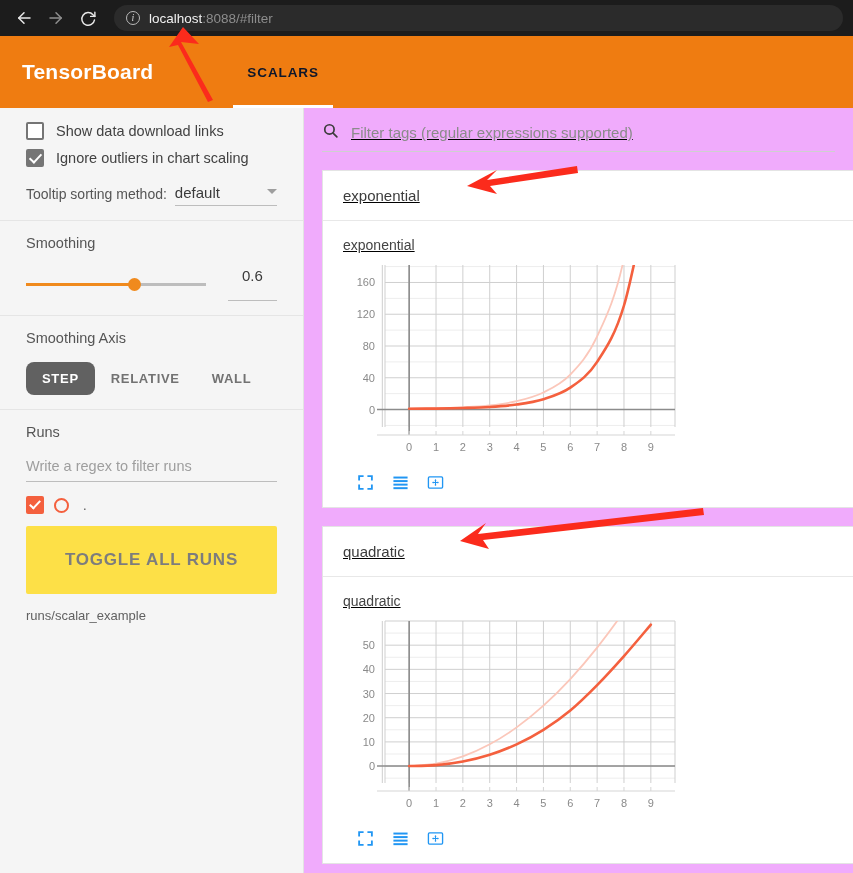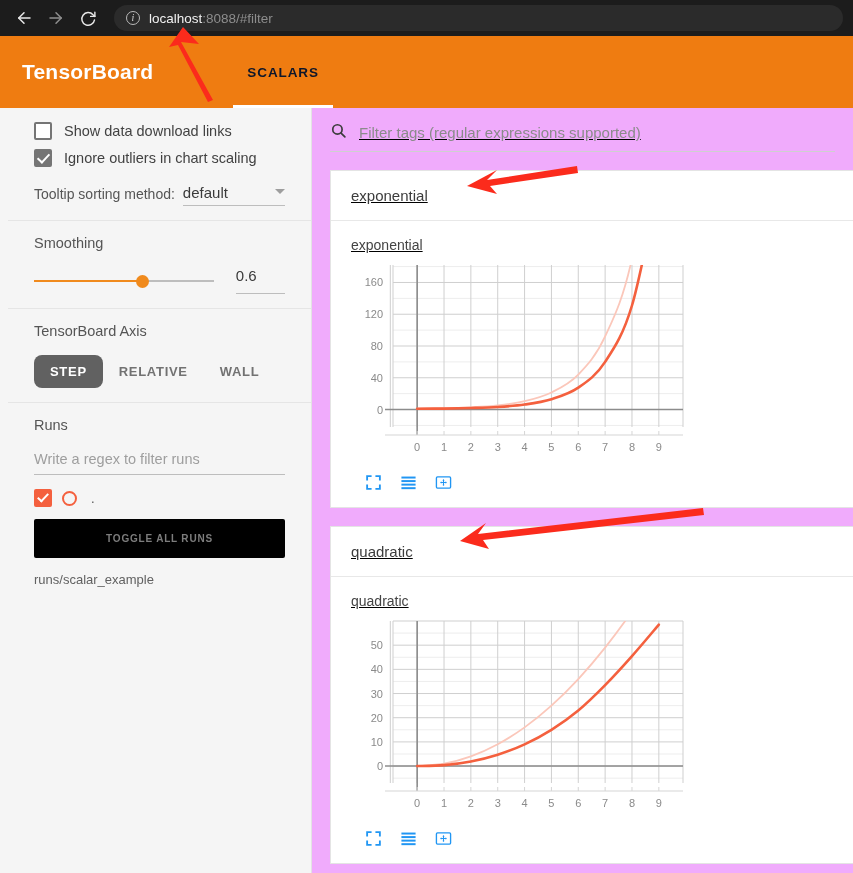--- a/index.html
+++ b/index.html
@@ -57,21 +57,21 @@
     height: 3px; background: #fff;
   }
 
   
   .tb-body { display: flex; height: 765px; }
 
   
   .sidebar {
     width: 304px; flex: none; background: #f5f5f5;
     border-right: 1px solid #e3e3e3;
-    padding: 0; font-size: 14px; color: #444; margin-left: 8px;
+    padding: 0; font-size: 14px; color: #444;
   }
   .side-sec { padding: 14px 26px 14px 26px; border-bottom: 1px solid #e5e5e5; }
   .side-sec.nb { border-bottom: none; }
 
   .chk-row { display: flex; align-items: center; margin-bottom: 9px; }
   .chk-row:last-child { margin-bottom: 0; }
   .cbox {
     width: 18px; height: 18px; border: 2px solid #757575; border-radius: 2px;
     flex: none; margin-right: 12px; background: #fff;
   }
@@ -109,21 +109,21 @@
   }
   .slider .fill {
     position: absolute; top: 7px; left: 0; width: 60%; height: 2.5px; background: #f08a1d;
   }
   .slider .thumb {
     position: absolute; top: 2px; left: 60%; margin-left: -6px;
     width: 13px; height: 13px; border-radius: 50%; background: #f08a1d;
   }
   .slider-val {
     margin-left: 22px; width: 58px; border-bottom: 1px solid #bdbdbd;
-    font-size: 15px; color: #3a3a3a; padding-bottom: 9px; text-align: left;
+    font-size: 15px; color: #3a3a3a; padding-bottom: 16px; text-align: center;
   }
 
   .seg-group { display: flex; align-items: center; }
   .seg {
     font-size: 13px; font-weight: bold; letter-spacing: .7px; color: #727272;
     padding: 9px 16px; border-radius: 8px;
   }
   .seg.active { background: #616161; color: #fff; }
 
   .regex-input {
@@ -143,24 +143,24 @@
     width: 4px; height: 9px; border: solid #fff; border-width: 0 2px 2px 0;
     transform: rotate(43deg);
   }
   .run-circle {
     width: 15px; height: 15px; border-radius: 50%; border: 2px solid #f4603e;
     flex: none; margin-right: 14px;
   }
   .run-name { font-size: 13px; color: #555; }
 
   .toggle-all {
-    margin-top: 12px; width: 100%; background: #000000; border: none;
+    margin-top: 12px; width: 100%; background: #fde047; border: none;
     color: #7d7d7d; font-family: "Liberation Sans", sans-serif;
-    font-size: 10px; font-weight: bold; letter-spacing: .8px;
-    padding: 14px 0; border-radius: 2px; cursor: pointer;
+    font-size: 17px; font-weight: bold; letter-spacing: .8px;
+    padding: 24px 0; border-radius: 2px; cursor: pointer;
   }
   .run-path { margin-top: 14px; font-size: 13px; color: #616161; }
 
   
   .main { flex: 1; background: #f0abfc; padding: 0; overflow: hidden; position: relative; text-decoration: underline; }
 
   .filter-bar {
     display: flex; align-items: center; padding: 14px 18px 0 18px;
   }
   .filter-inner {
@@ -255,21 +255,21 @@
         <div class="slider">
           <div class="track"></div>
           <div class="fill"></div>
           <div class="thumb"></div>
         </div>
         <div class="slider-val">0.6</div>
       </div>
     </div>
 
     <div class="side-sec">
-      <div class="sec-title">TensorBoard Axis</div>
+      <div class="sec-title">Smoothing Axis</div>
       <div class="seg-group">
         <div class="seg active">STEP</div>
         <div class="seg">RELATIVE</div>
         <div class="seg">WALL</div>
       </div>
     </div>
 
     <div class="side-sec nb">
       <div class="sec-title">Runs</div>
       <input class="regex-input" placeholder="Write a regex to filter runs" style="">

